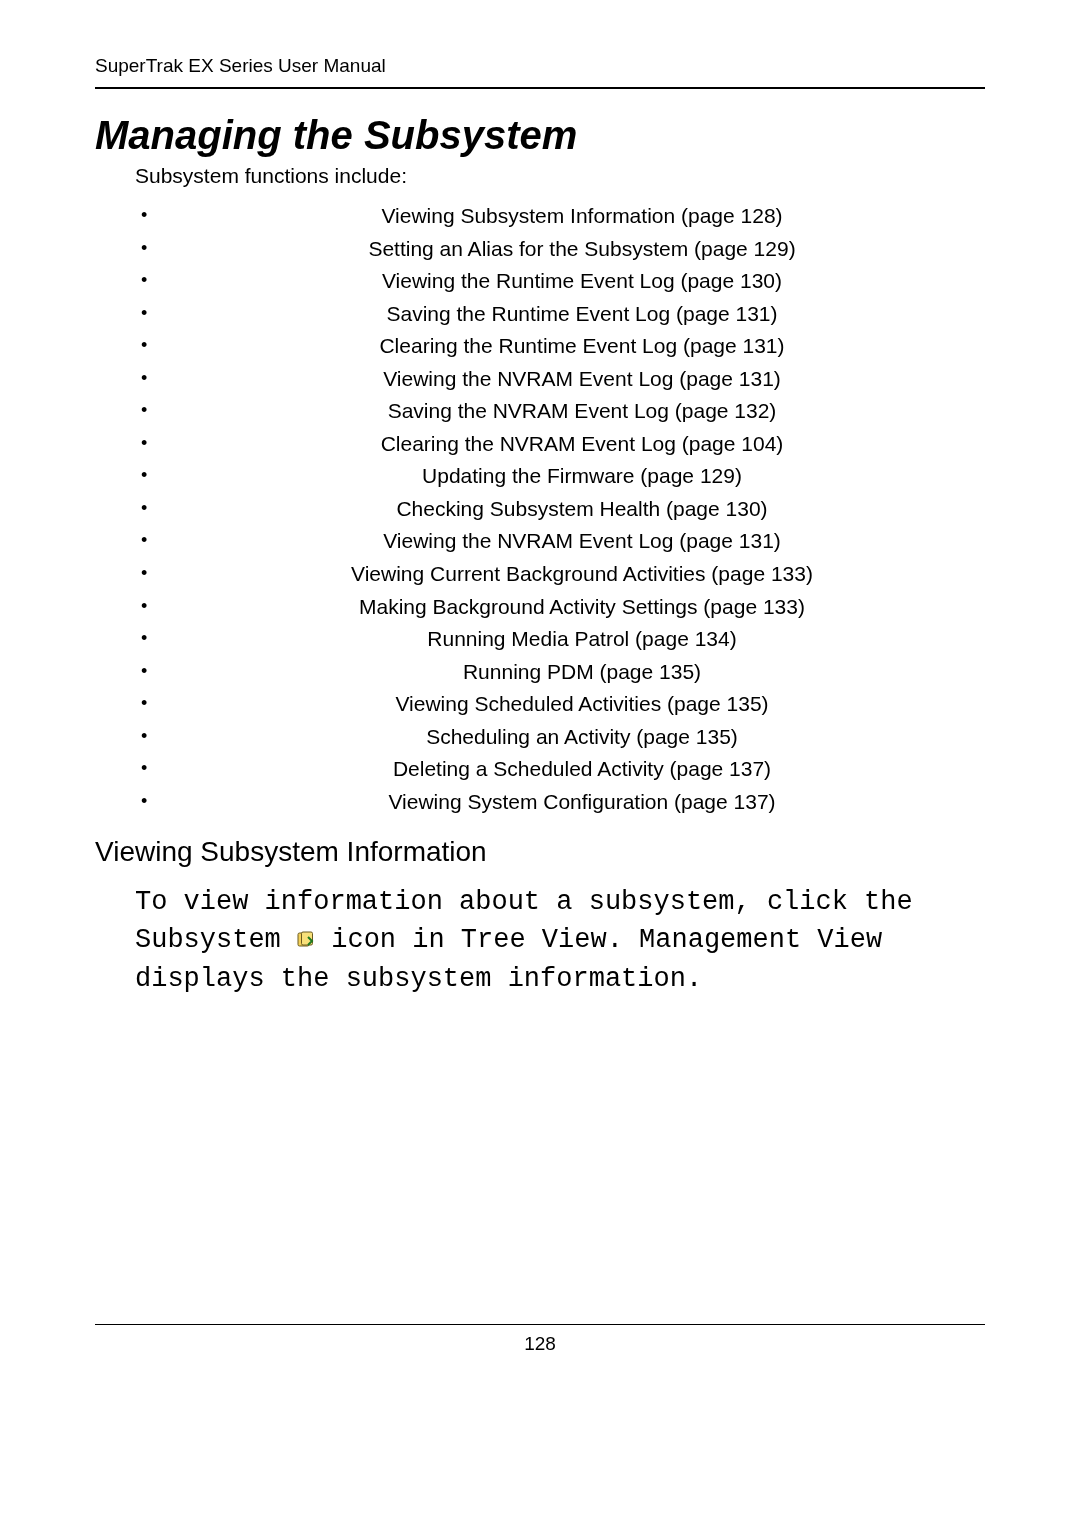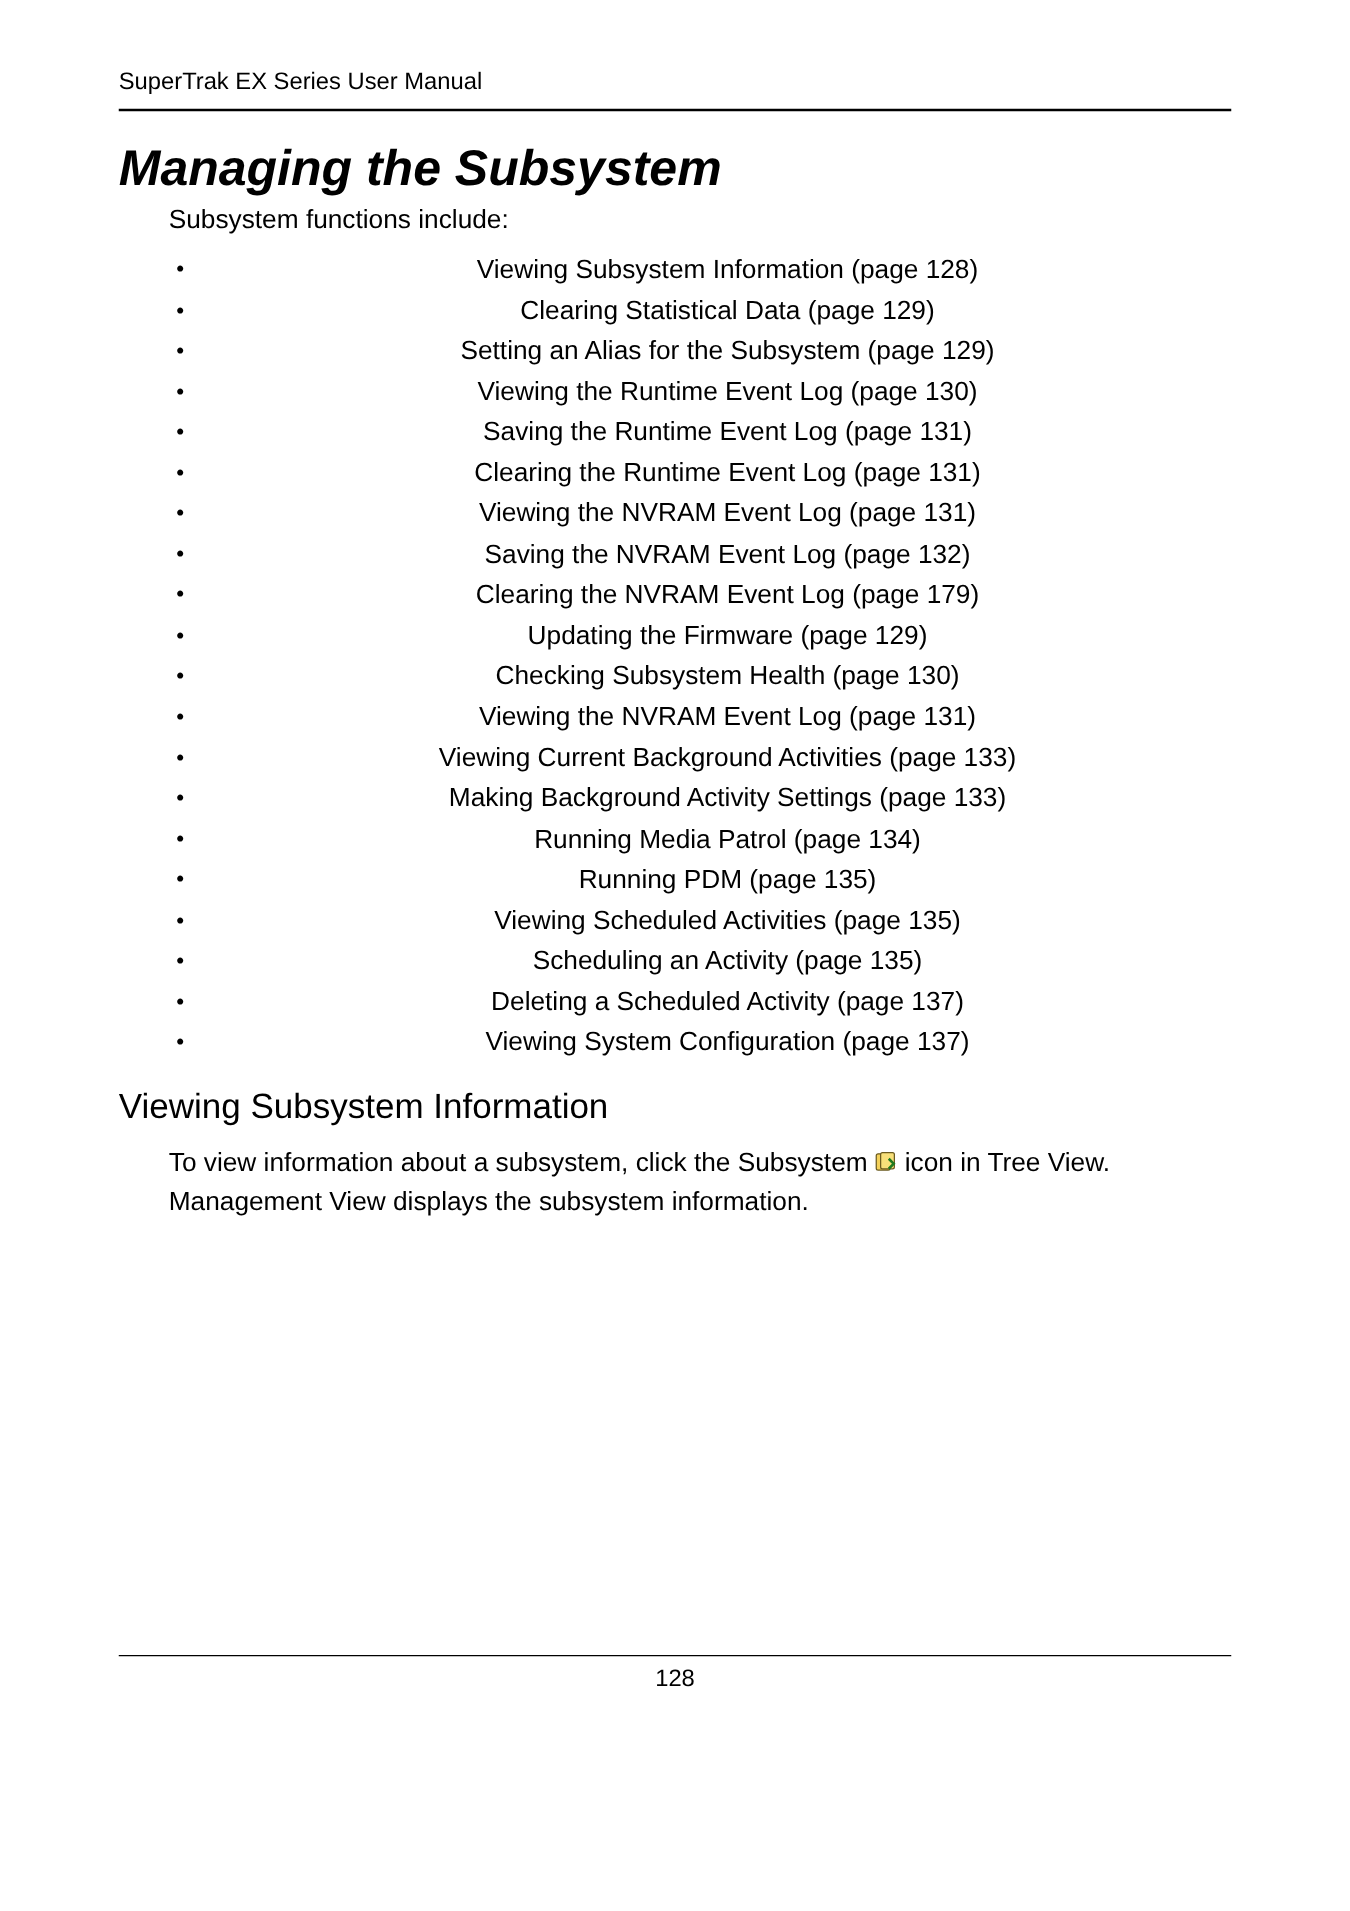--- a/index.html
+++ b/index.html
@@ -59,23 +59,24 @@
     left: 6px;
     top: 2px;
     font-size: 18px;
   }
   .section-heading {
     font-size: 28px;
     font-weight: normal;
     margin: 18px 0 16px 0;
   }
   .body-para {
-    font-size: 21px;
+    font-size: 27px;
     margin: 16px 0 22px 40px;
     line-height: 1.38;
+    font-family: Liberation Mono, monospace;
   }
   .inline-icon {
     display: inline-block;
     vertical-align: -2px;
   }
   .footer-block {
     position: absolute;
     left: 95px;
     right: 95px;
     bottom: 58px;
@@ -93,28 +94,27 @@
 
   <div class="running-header">SuperTrak EX Series User Manual</div>
   <hr class="hr-thick">
 
   <h1 class="title">Managing the Subsystem</h1>
 
   <div class="intro">Subsystem functions include:</div>
 
   <ul class="toc-list">
     <li>Viewing Subsystem Information (page 128)</li>
-    <li>Clearing Statistical Data (page 129)</li>
     <li>Setting an Alias for the Subsystem (page 129)</li>
     <li>Viewing the Runtime Event Log (page 130)</li>
     <li>Saving the Runtime Event Log (page 131)</li>
     <li>Clearing the Runtime Event Log (page 131)</li>
     <li>Viewing the NVRAM Event Log (page 131)</li>
     <li>Saving the NVRAM Event Log (page 132)</li>
-    <li>Clearing the NVRAM Event Log (page 179)</li>
+    <li>Clearing the NVRAM Event Log (page 104)</li>
     <li>Updating the Firmware (page 129)</li>
     <li>Checking Subsystem Health (page 130)</li>
     <li>Viewing the NVRAM Event Log (page 131)</li>
     <li>Viewing Current Background Activities (page 133)</li>
     <li>Making Background Activity Settings (page 133)</li>
     <li>Running Media Patrol (page 134)</li>
     <li>Running PDM (page 135)</li>
     <li>Viewing Scheduled Activities (page 135)</li>
     <li>Scheduling an Activity (page 135)</li>
     <li>Deleting a Scheduled Activity (page 137)</li>

